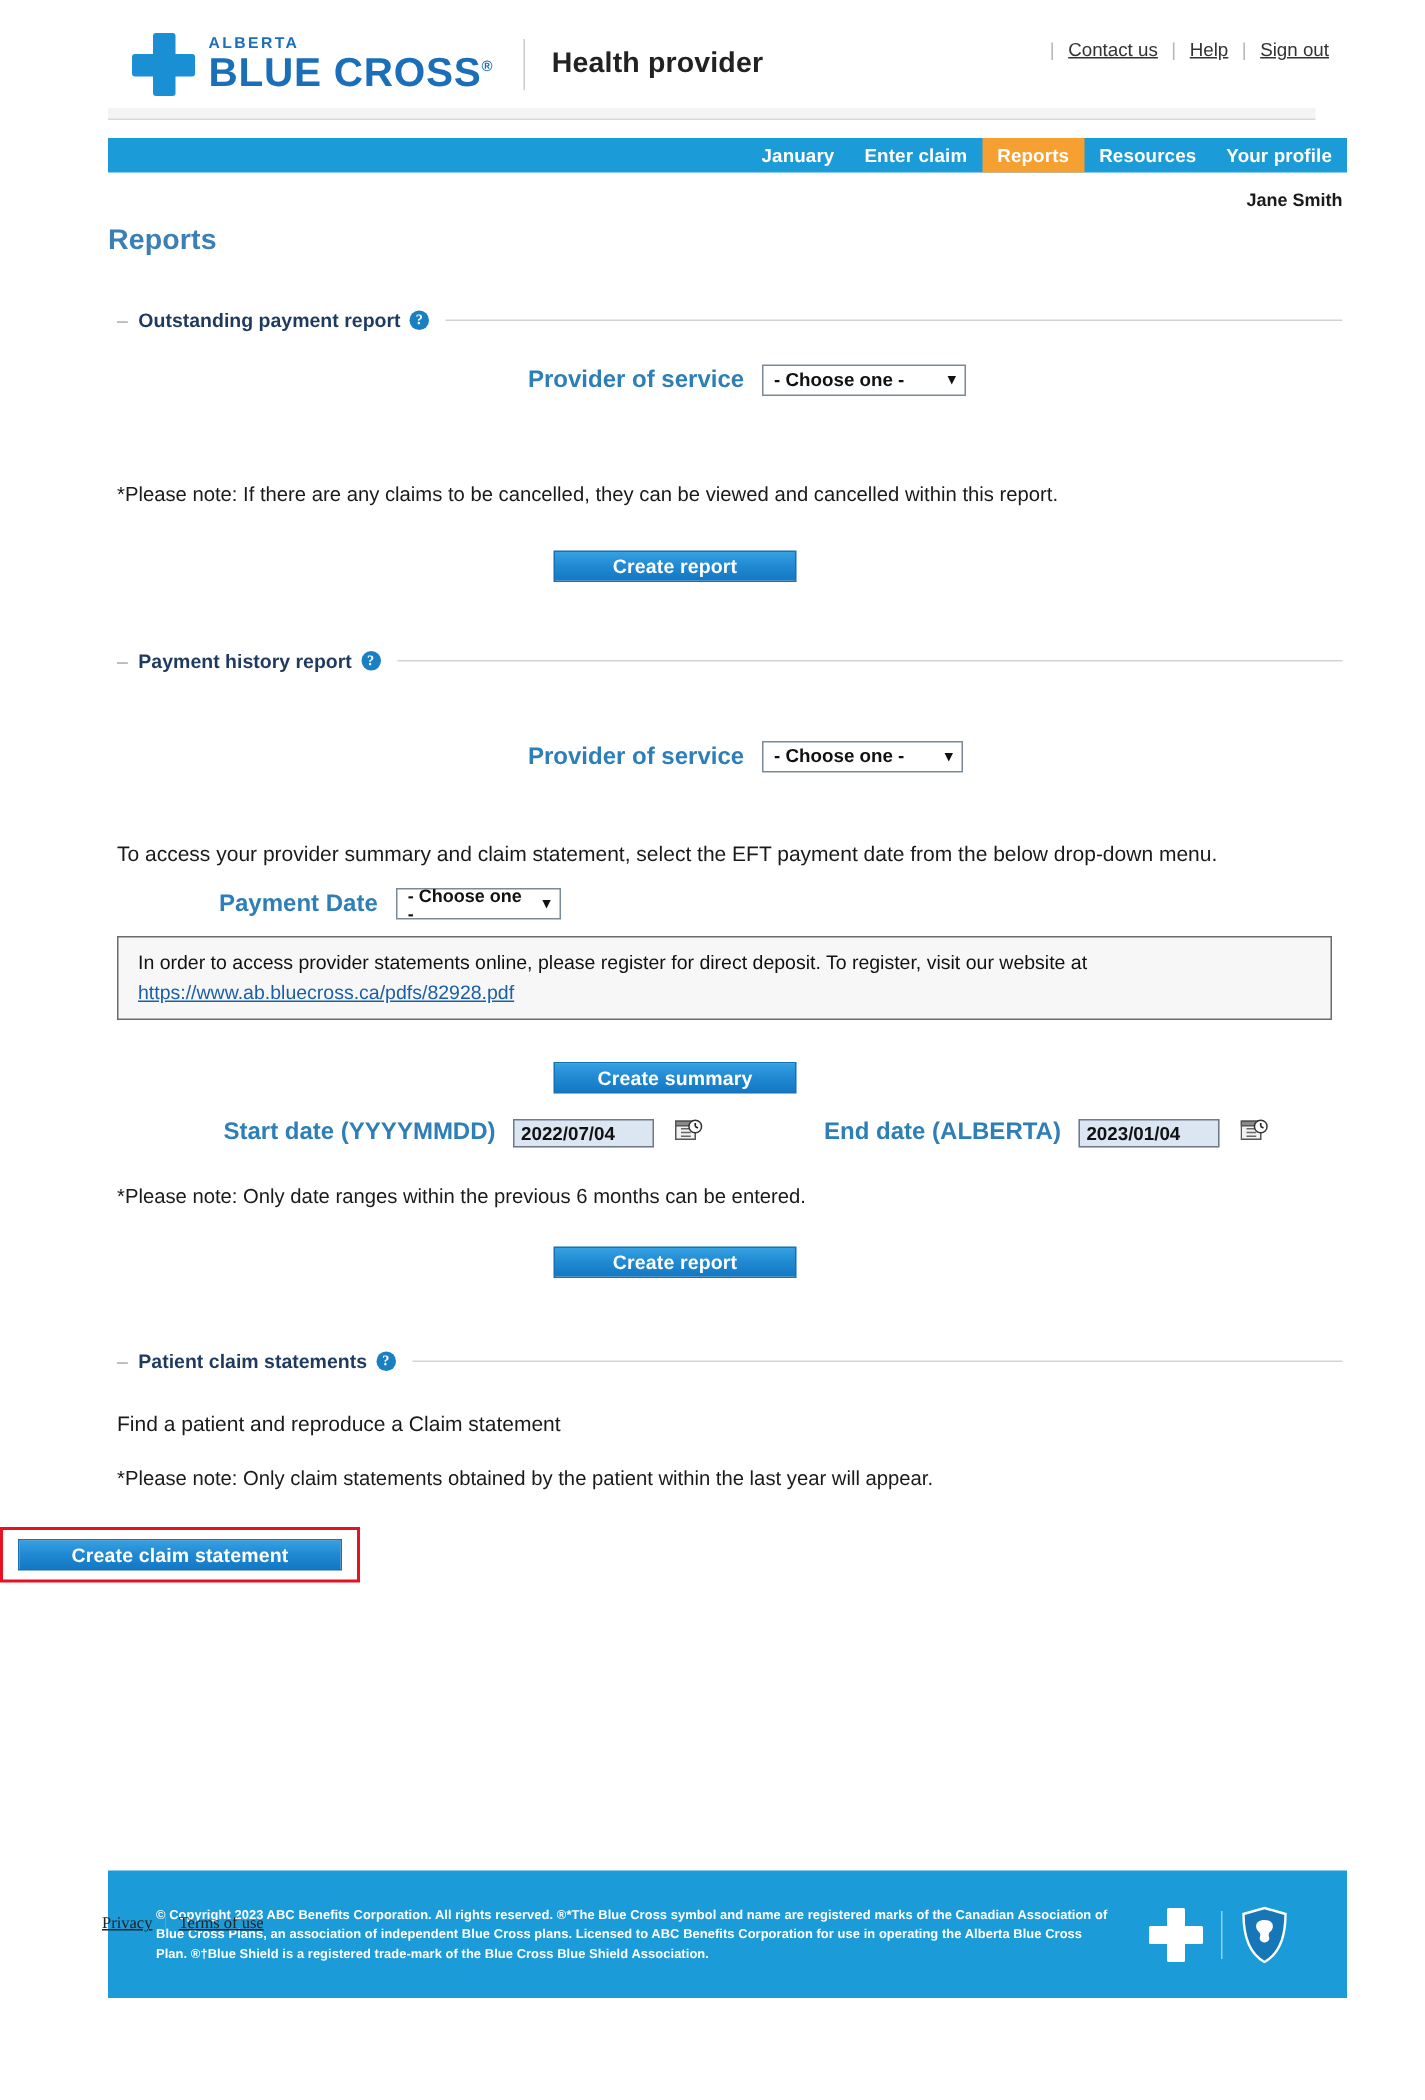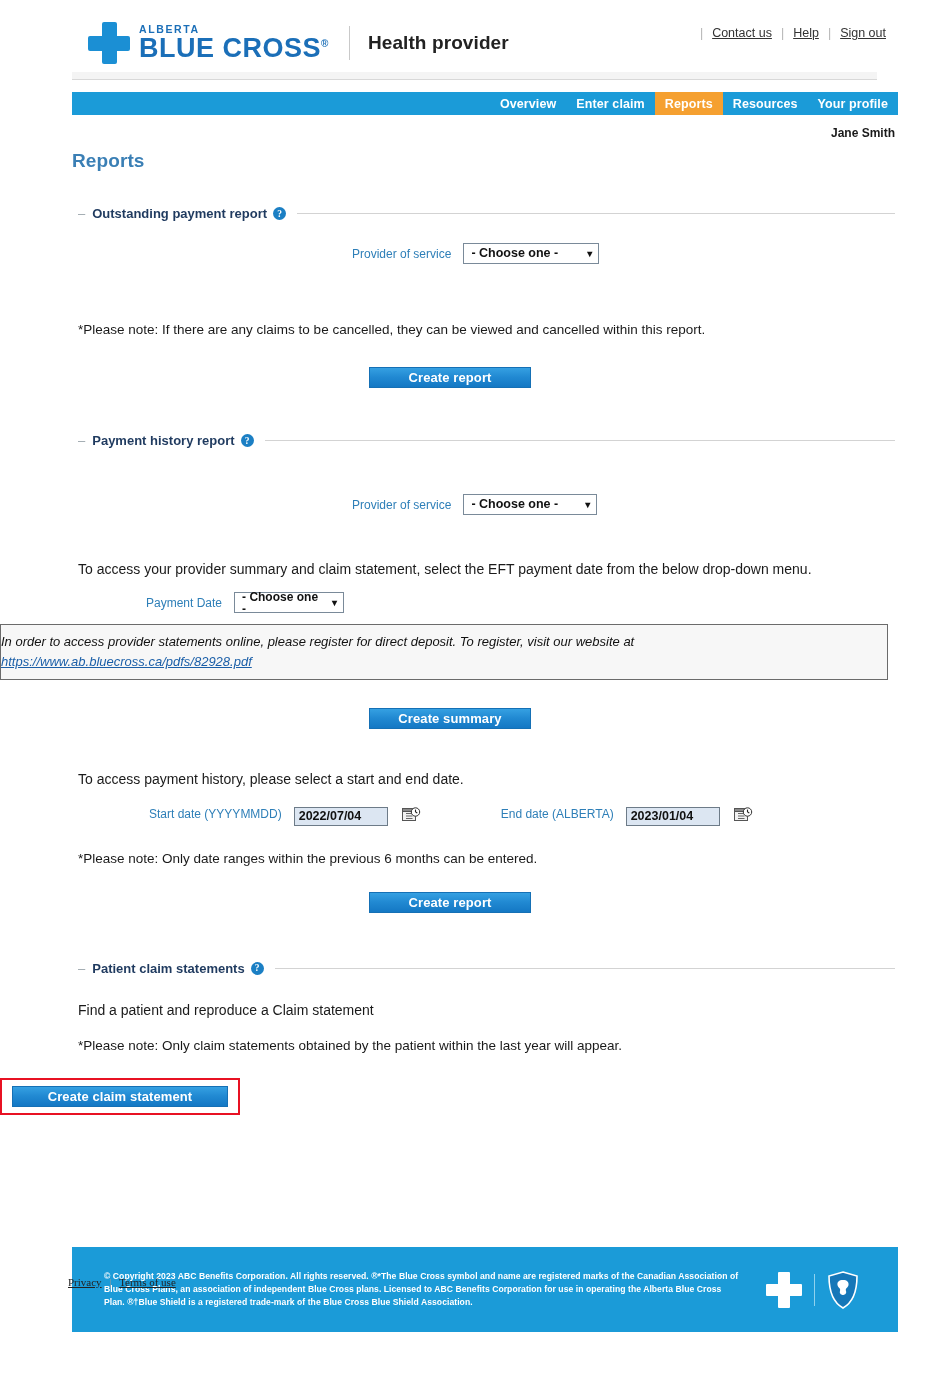--- a/index.html
+++ b/index.html
@@ -101,21 +101,21 @@
     margin-left:78px; margin-right:60px;
     font-size:14px; color:#1a1a1a; line-height:1.45;
   }
   .note-text {
     margin-left:78px; margin-right:60px;
     font-size:13.5px; color:#1a1a1a;
   }
 
   .field-row { display:flex; align-items:center; }
   .field-label {
-    font-size:12px; font-weight:normal; color:#2E7FB8;
+    font-size:16px; font-weight:bold; color:#2E7FB8;
     margin-right:12px;
   }
   .sel {
     border:1px solid #7a8a99; background:#fff;
     font-size:12.5px; font-weight:bold; color:#111;
     padding:2px 22px 2px 7px;
     font-family:"Liberation Sans", sans-serif;
     position:relative; display:inline-flex; align-items:center;
     height:21px; line-height:1;
   }
@@ -127,24 +127,24 @@
   .btn {
     display:inline-flex; align-items:center; justify-content:center;
     background:linear-gradient(180deg,#35A0E2 0%,#2189D2 48%,#1478C4 100%);
     border:1px solid #1570B5;
     color:#fff; font-size:13px; font-weight:bold;
     height:21px; padding:0 18px; white-space:nowrap;
     letter-spacing:0.1px;
   }
 
   .notice-box {
-    margin-right:62px;
+    margin-left:78px; margin-right:62px;
     border:1px solid #6b6b6b; background:#f7f7f7;
-    padding:7px 9px 8px 0;
-    font-size:13px; color:#111; line-height:1.5;font-style:italic;
+    padding:7px 9px 8px 13px;
+    font-size:13px; color:#111; line-height:1.5;
   }
   .notice-box a { color:#1B5FA8; text-decoration:underline; }
 
   .date-input {
     width:94px; height:19px; border:1px solid #6d7b88;
     background:#DCE6F2; font-size:12.5px; font-weight:bold; color:#111;
     padding:0 4px; display:inline-flex; align-items:center;
     font-family:"Liberation Sans", sans-serif;
   }
   .cal-icon { width:19px; height:18px; margin-left:14px; flex:0 0 auto;}
@@ -203,21 +203,21 @@
       <a href="#">Help</a>
       <span class="sep">|</span>
       <a href="#">Sign out</a>
     </div>
 
     <div class="header-rule2"></div>
     <div class="header-rule"></div>
   </div>
 
   <div class="navbar">
-    <div class="navitem">Overview</div>
+    <div class="navitem">January</div>
     <div class="navitem">Enter claim</div>
     <div class="navitem active">Reports</div>
     <div class="navitem">Resources</div>
     <div class="navitem">Your profile</div>
   </div>
 
   <div class="username">Jane Smith</div>
 
   <div class="main">
 
@@ -272,21 +272,20 @@
 
     <div class="notice-box" style="margin-top:11px;">
       <span>In order to access provider statements online, please register for direct deposit. To register, visit our website at</span>
       <a href="#">https://www.ab.bluecross.ca/pdfs/82928.pdf</a>
     </div>
 
     <div style="margin-top:28px; text-align:center; padding-right:50px;">
       <span class="btn" style="width:162px;">Create summary</span>
     </div>
 
-    <div class="body-text" style="margin-top:40px;">To access payment history, please select a start and end date.</div>
 
     <div style="margin-top:17px; margin-left:149px; display:flex; ">
       <span class="field-label">Start date (YYYYMMDD)</span>
       <span class="date-input">2022/07/04</span>
       <span class="cal-icon">
         <svg width="19" height="18" viewBox="0 0 19 18">
           <rect x="0.5" y="1.5" width="13" height="12" fill="#f2f2f2" stroke="#555"></rect>
           <rect x="0.5" y="1.5" width="13" height="3" fill="#8a8a8a" stroke="#555"></rect>
           <line x1="4" y1="6.5" x2="10.5" y2="6.5" stroke="#666"></line>
           <line x1="4" y1="9" x2="10.5" y2="9" stroke="#666"></line>

